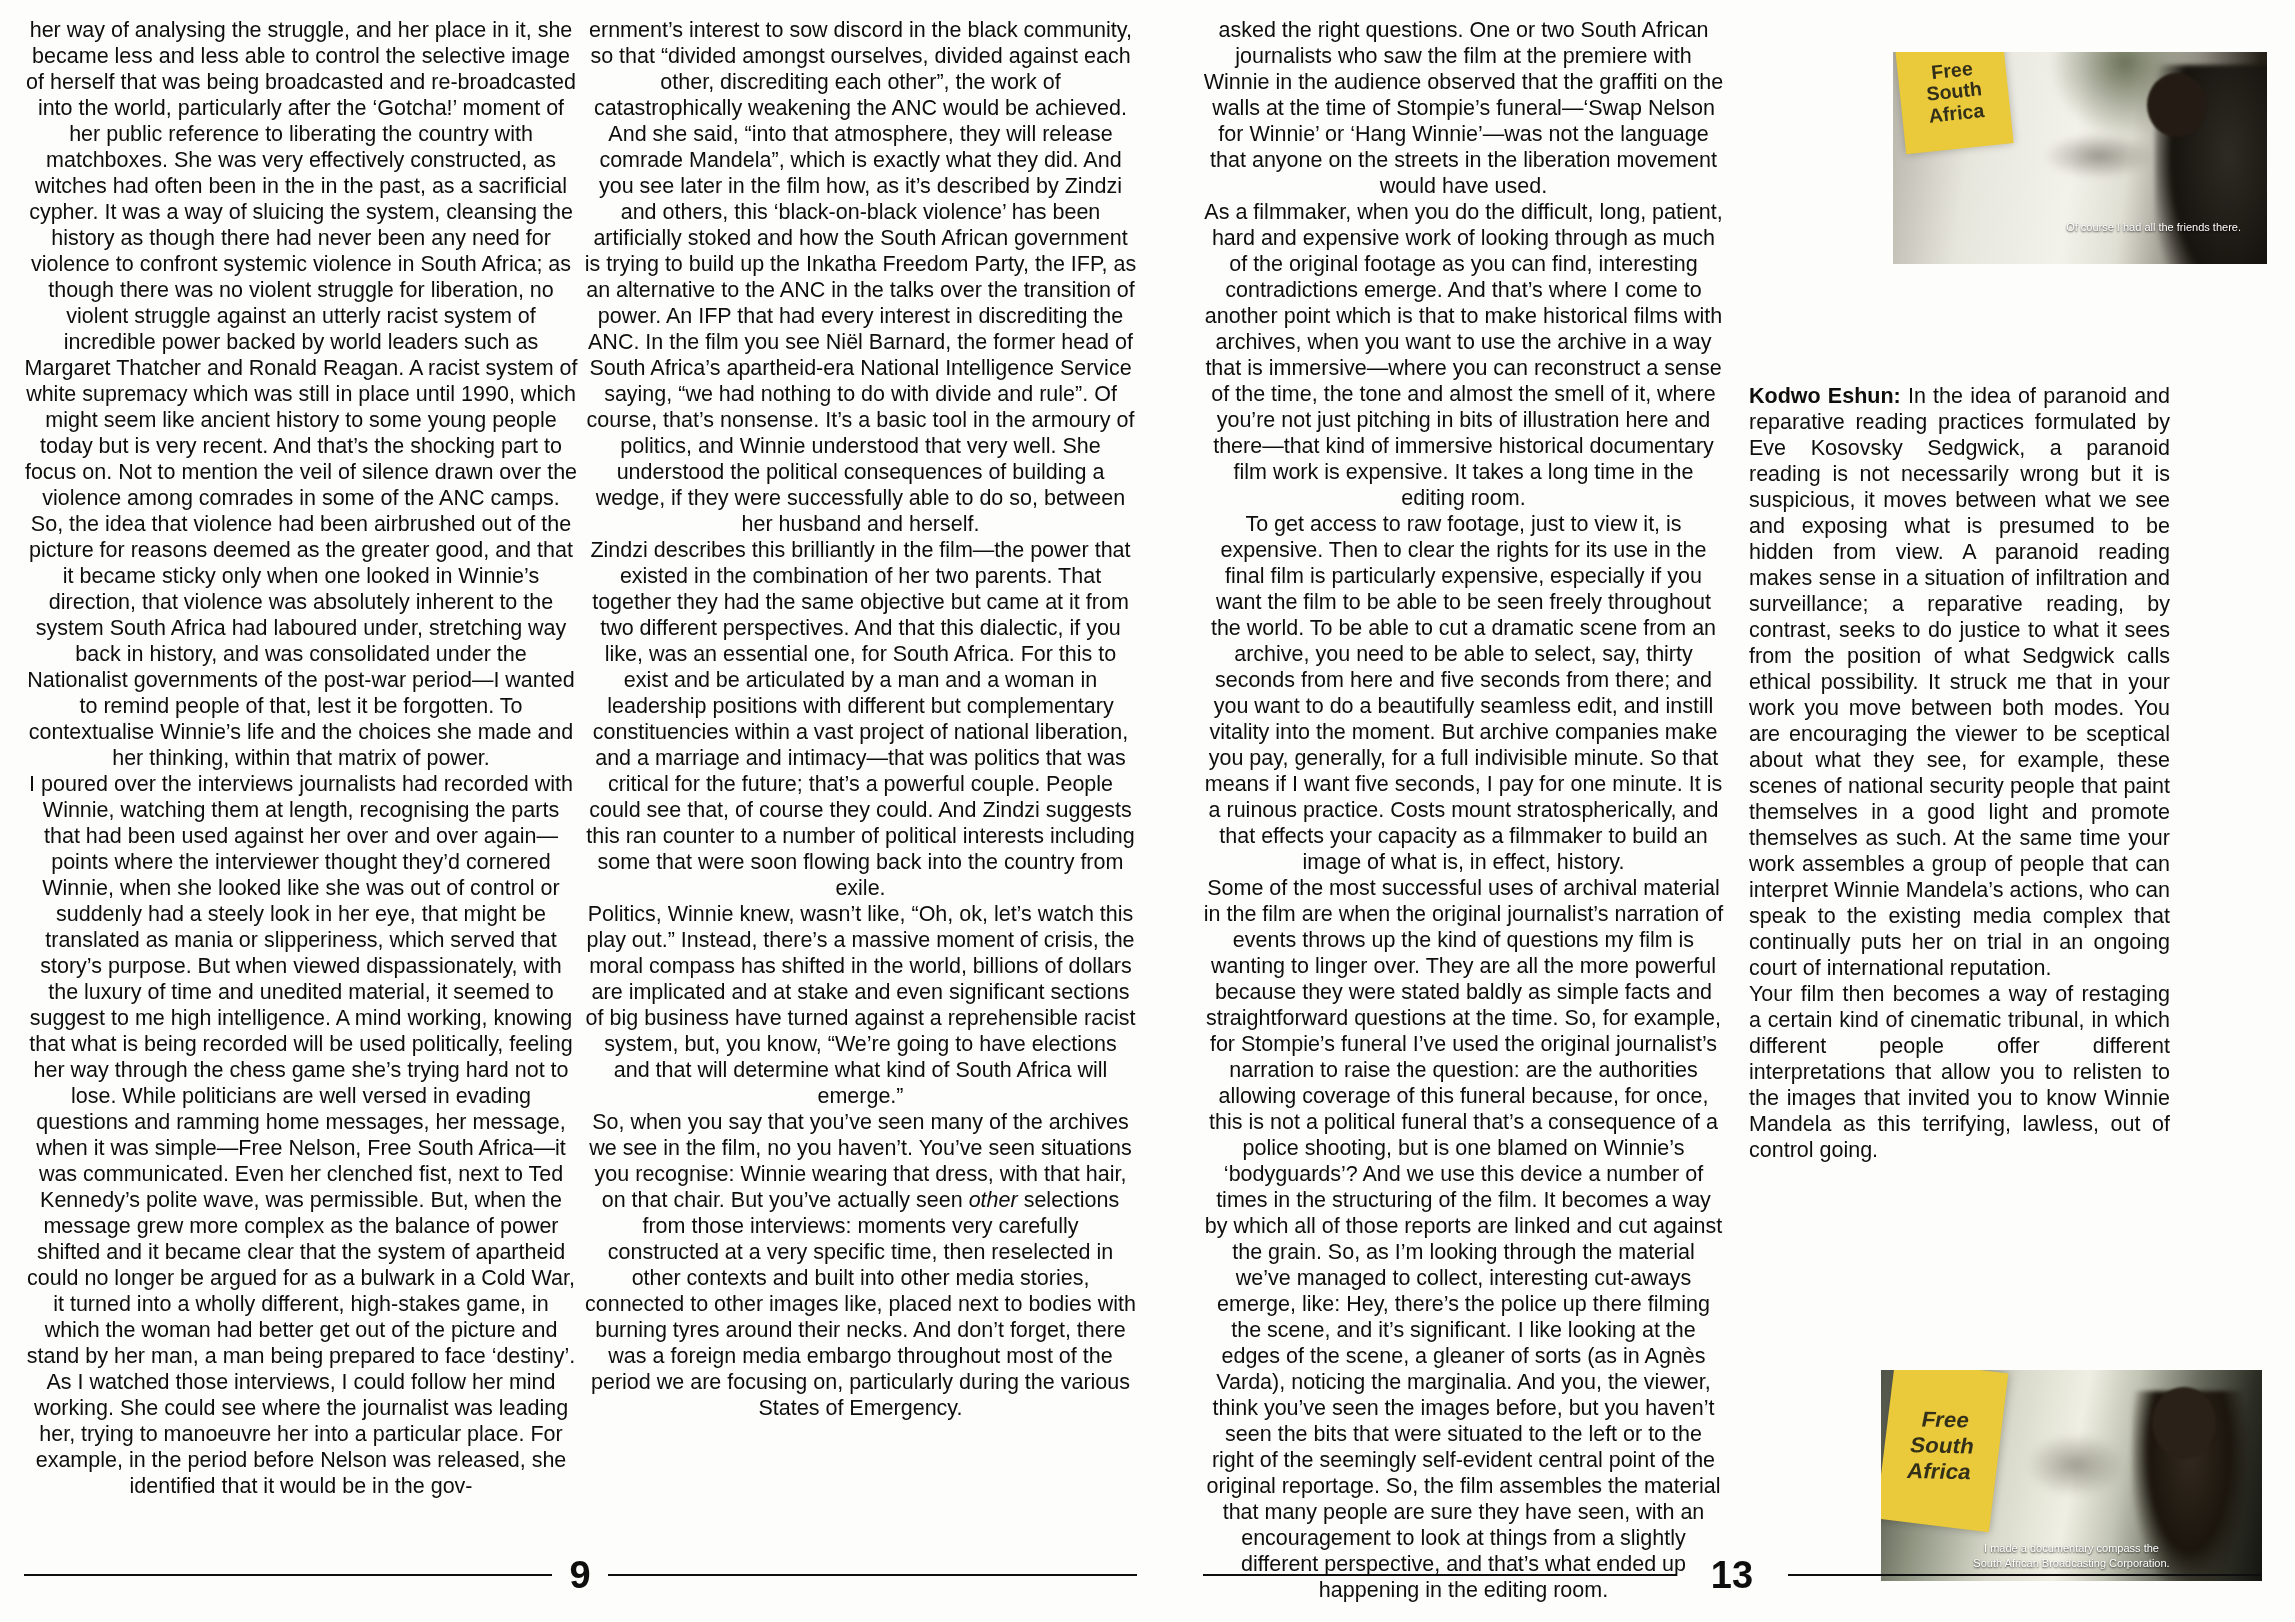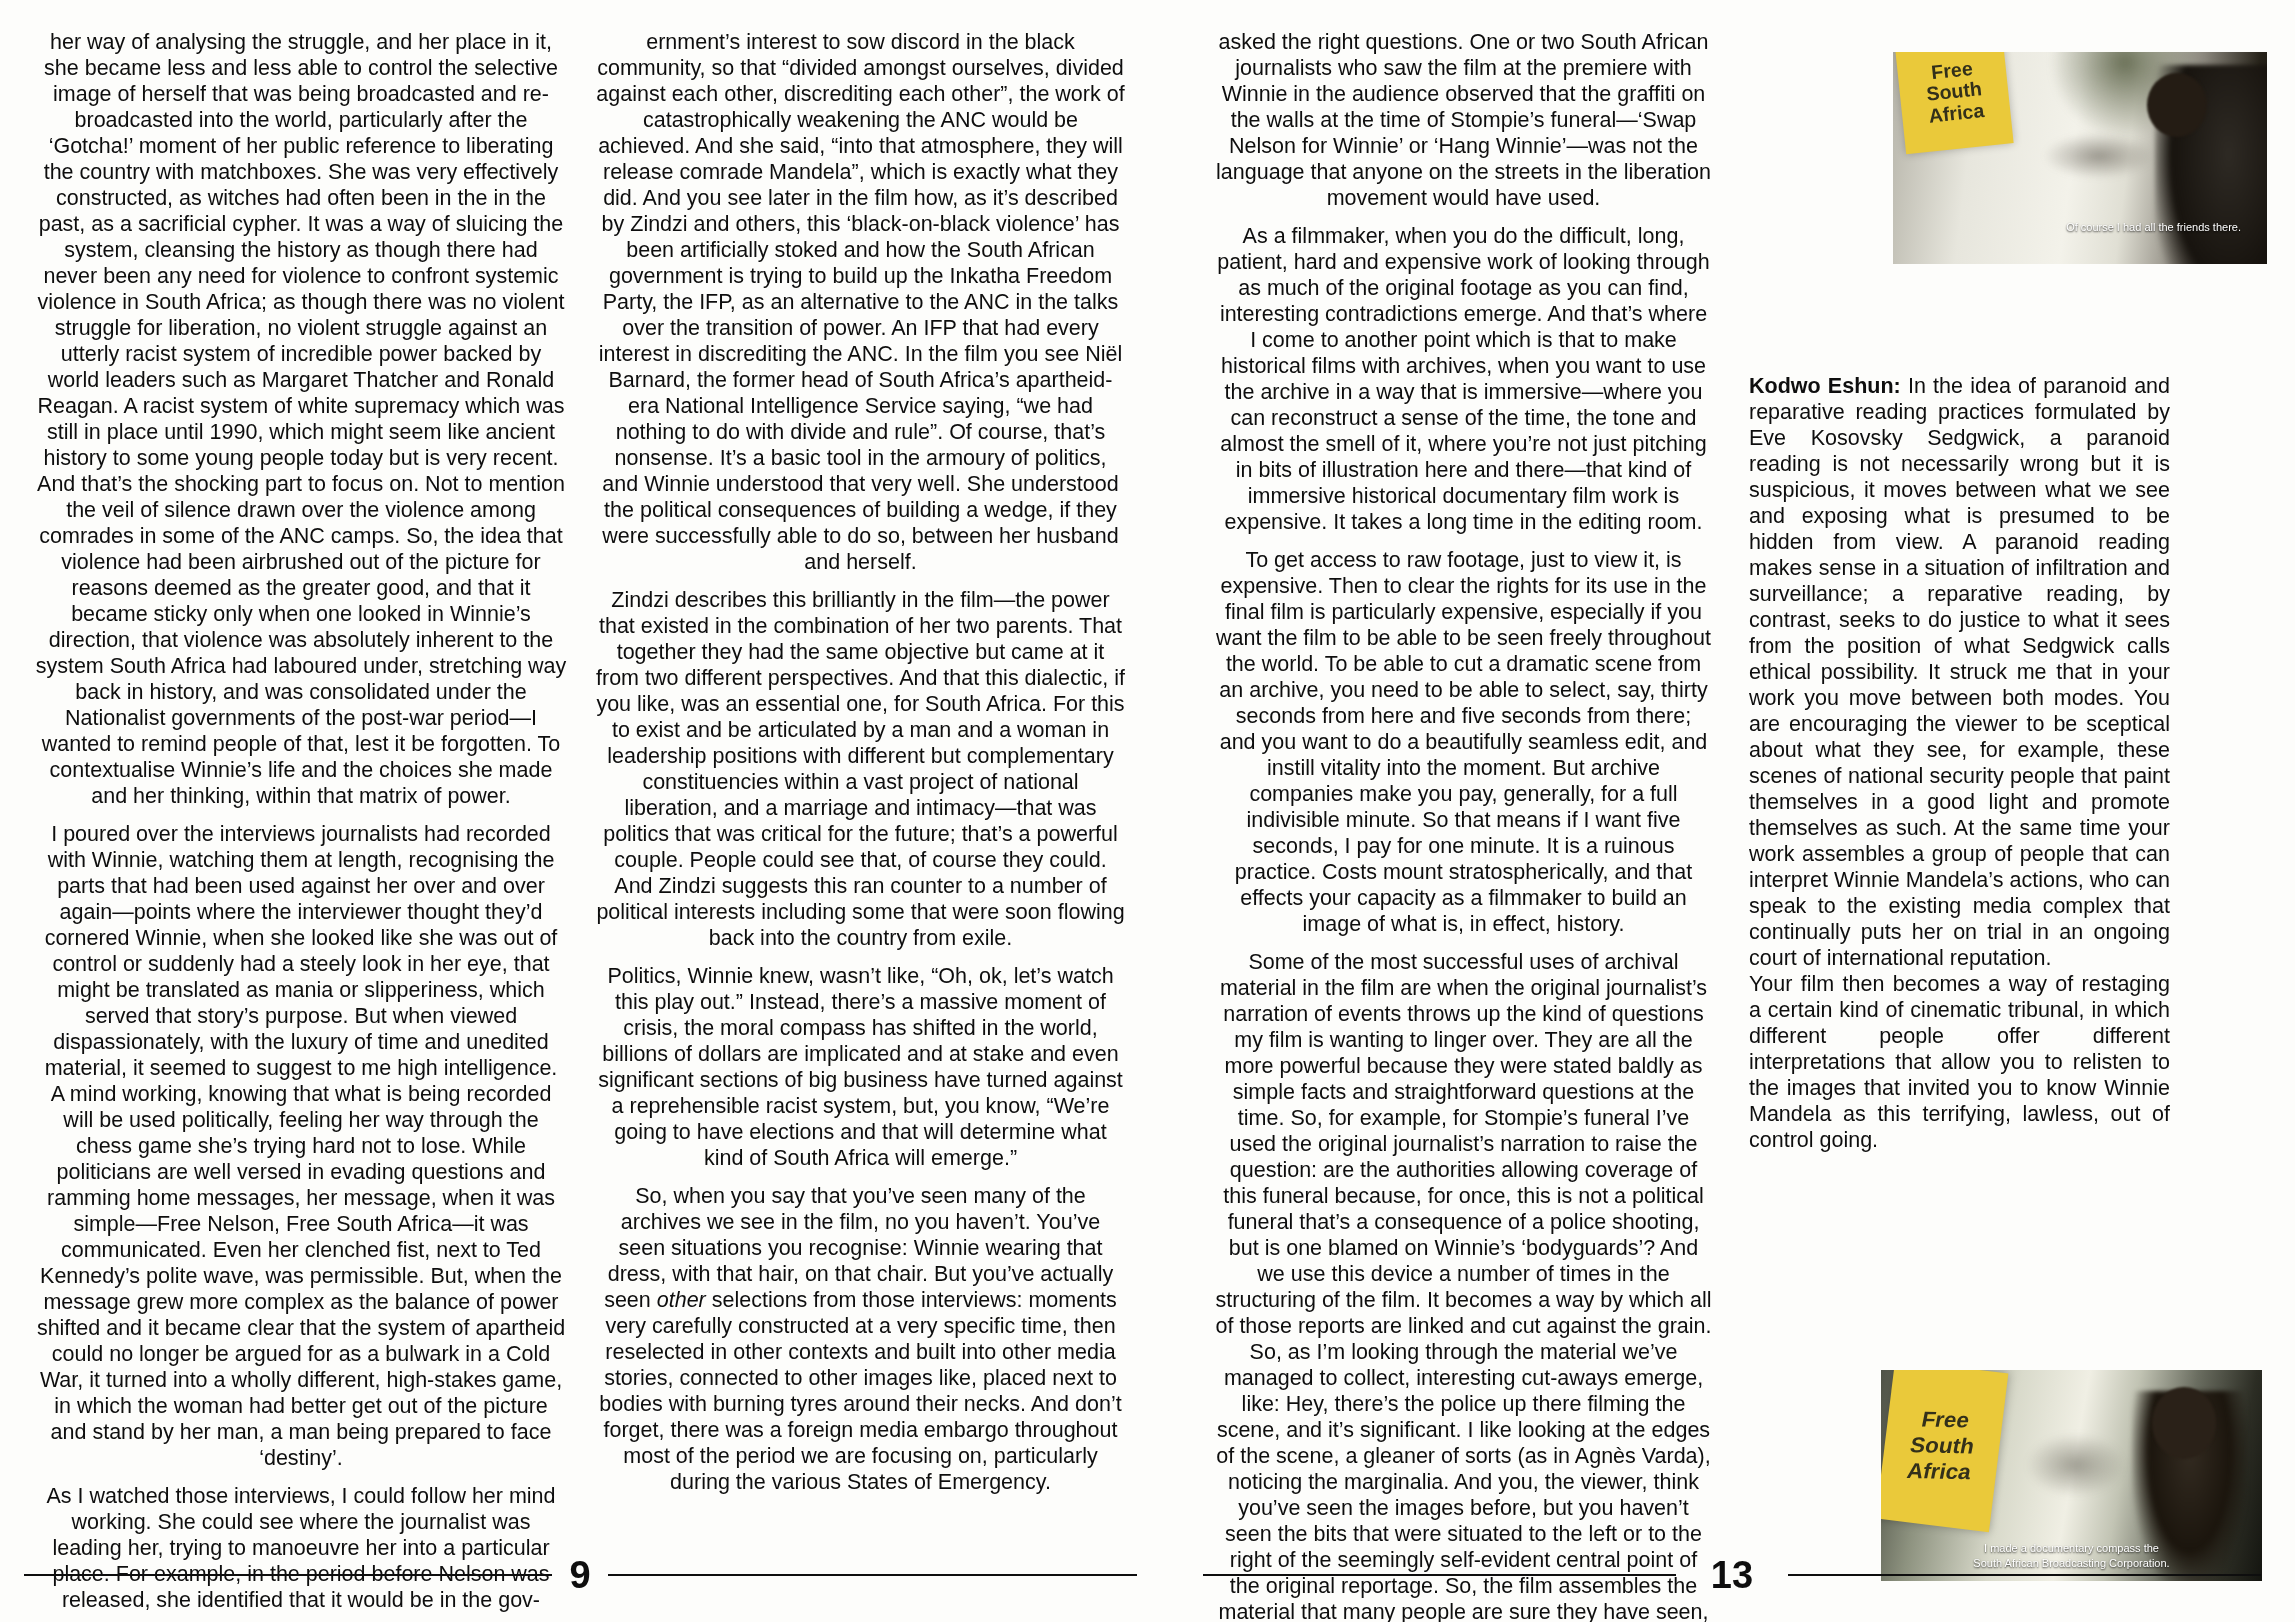--- a/index.html
+++ b/index.html
@@ -2,25 +2,25 @@
 <html style="font-size:10.4px"><head>
 <meta charset="utf-8">
 <style>
   html,body{margin:0;padding:0;}
   body{
     width:2295px;height:1623px;position:relative;overflow:hidden;
     background:#fdfdfb;color:#0e0e0e;
     font-family:"Liberation Sans", sans-serif;
   }
   .textcol{position:absolute;top:17px;font-size:21.5px;line-height:26px;text-align:center;}
-  .textcol p{margin:12px;}
+  .textcol p{margin:0;}
   .col1{left:23.5px;width:555px;}
   .col2{left:584px;width:553px;}
   .col3{left:1203px;width:521px;}
-  .col4{position:absolute;left:1749px;top:373px;width:421px;
+  .col4{position:absolute;left:1749px;top:383px;width:421px;
         font-size:21.5px;line-height:26px;text-align:justify;}
   .col4 p{margin:0;}
   .col4 strong{font-weight:700;}
   em{font-style:italic;text-align:center;}
 
   
   .footer{position:absolute;top:1556px;display:flex;align-items:center;gap:17px;}
   .footer .rule{flex:1;height:2.6px;background:#0e0e0e;}
   .footer .pagenum{font-size:38px;font-weight:700;line-height:1;}
   .footer-left{left:23.5px;width:1113px;}

